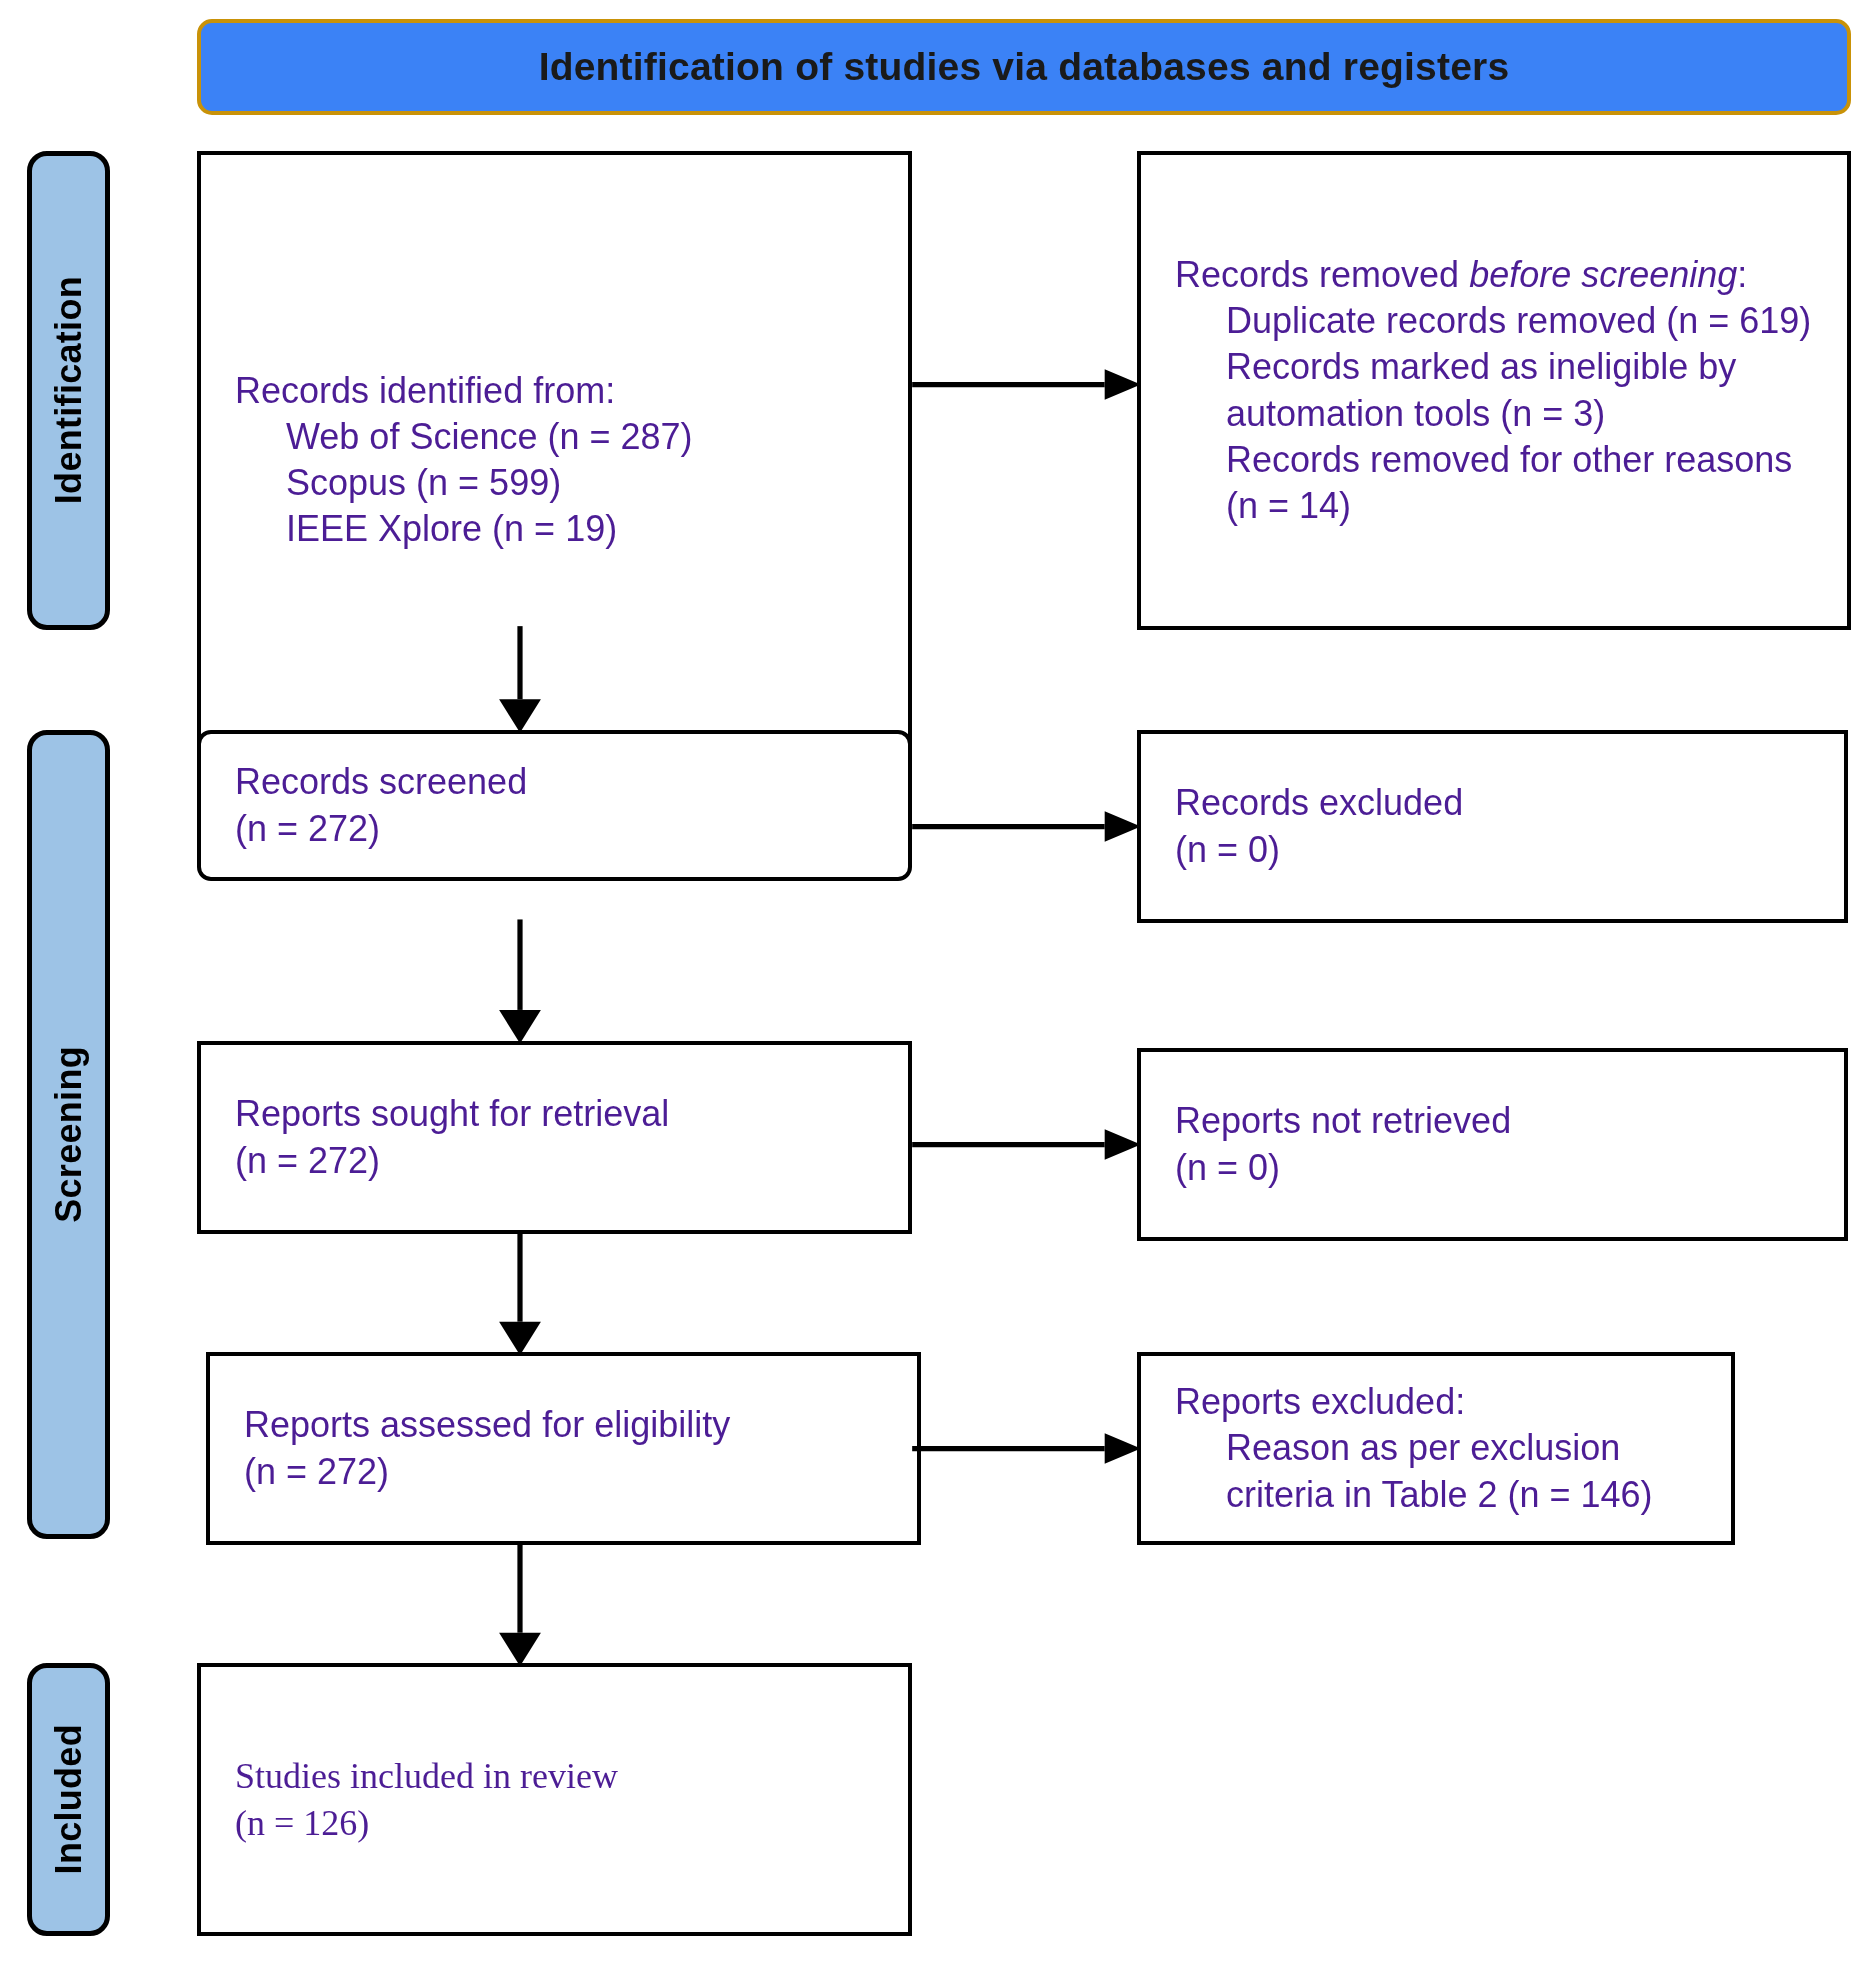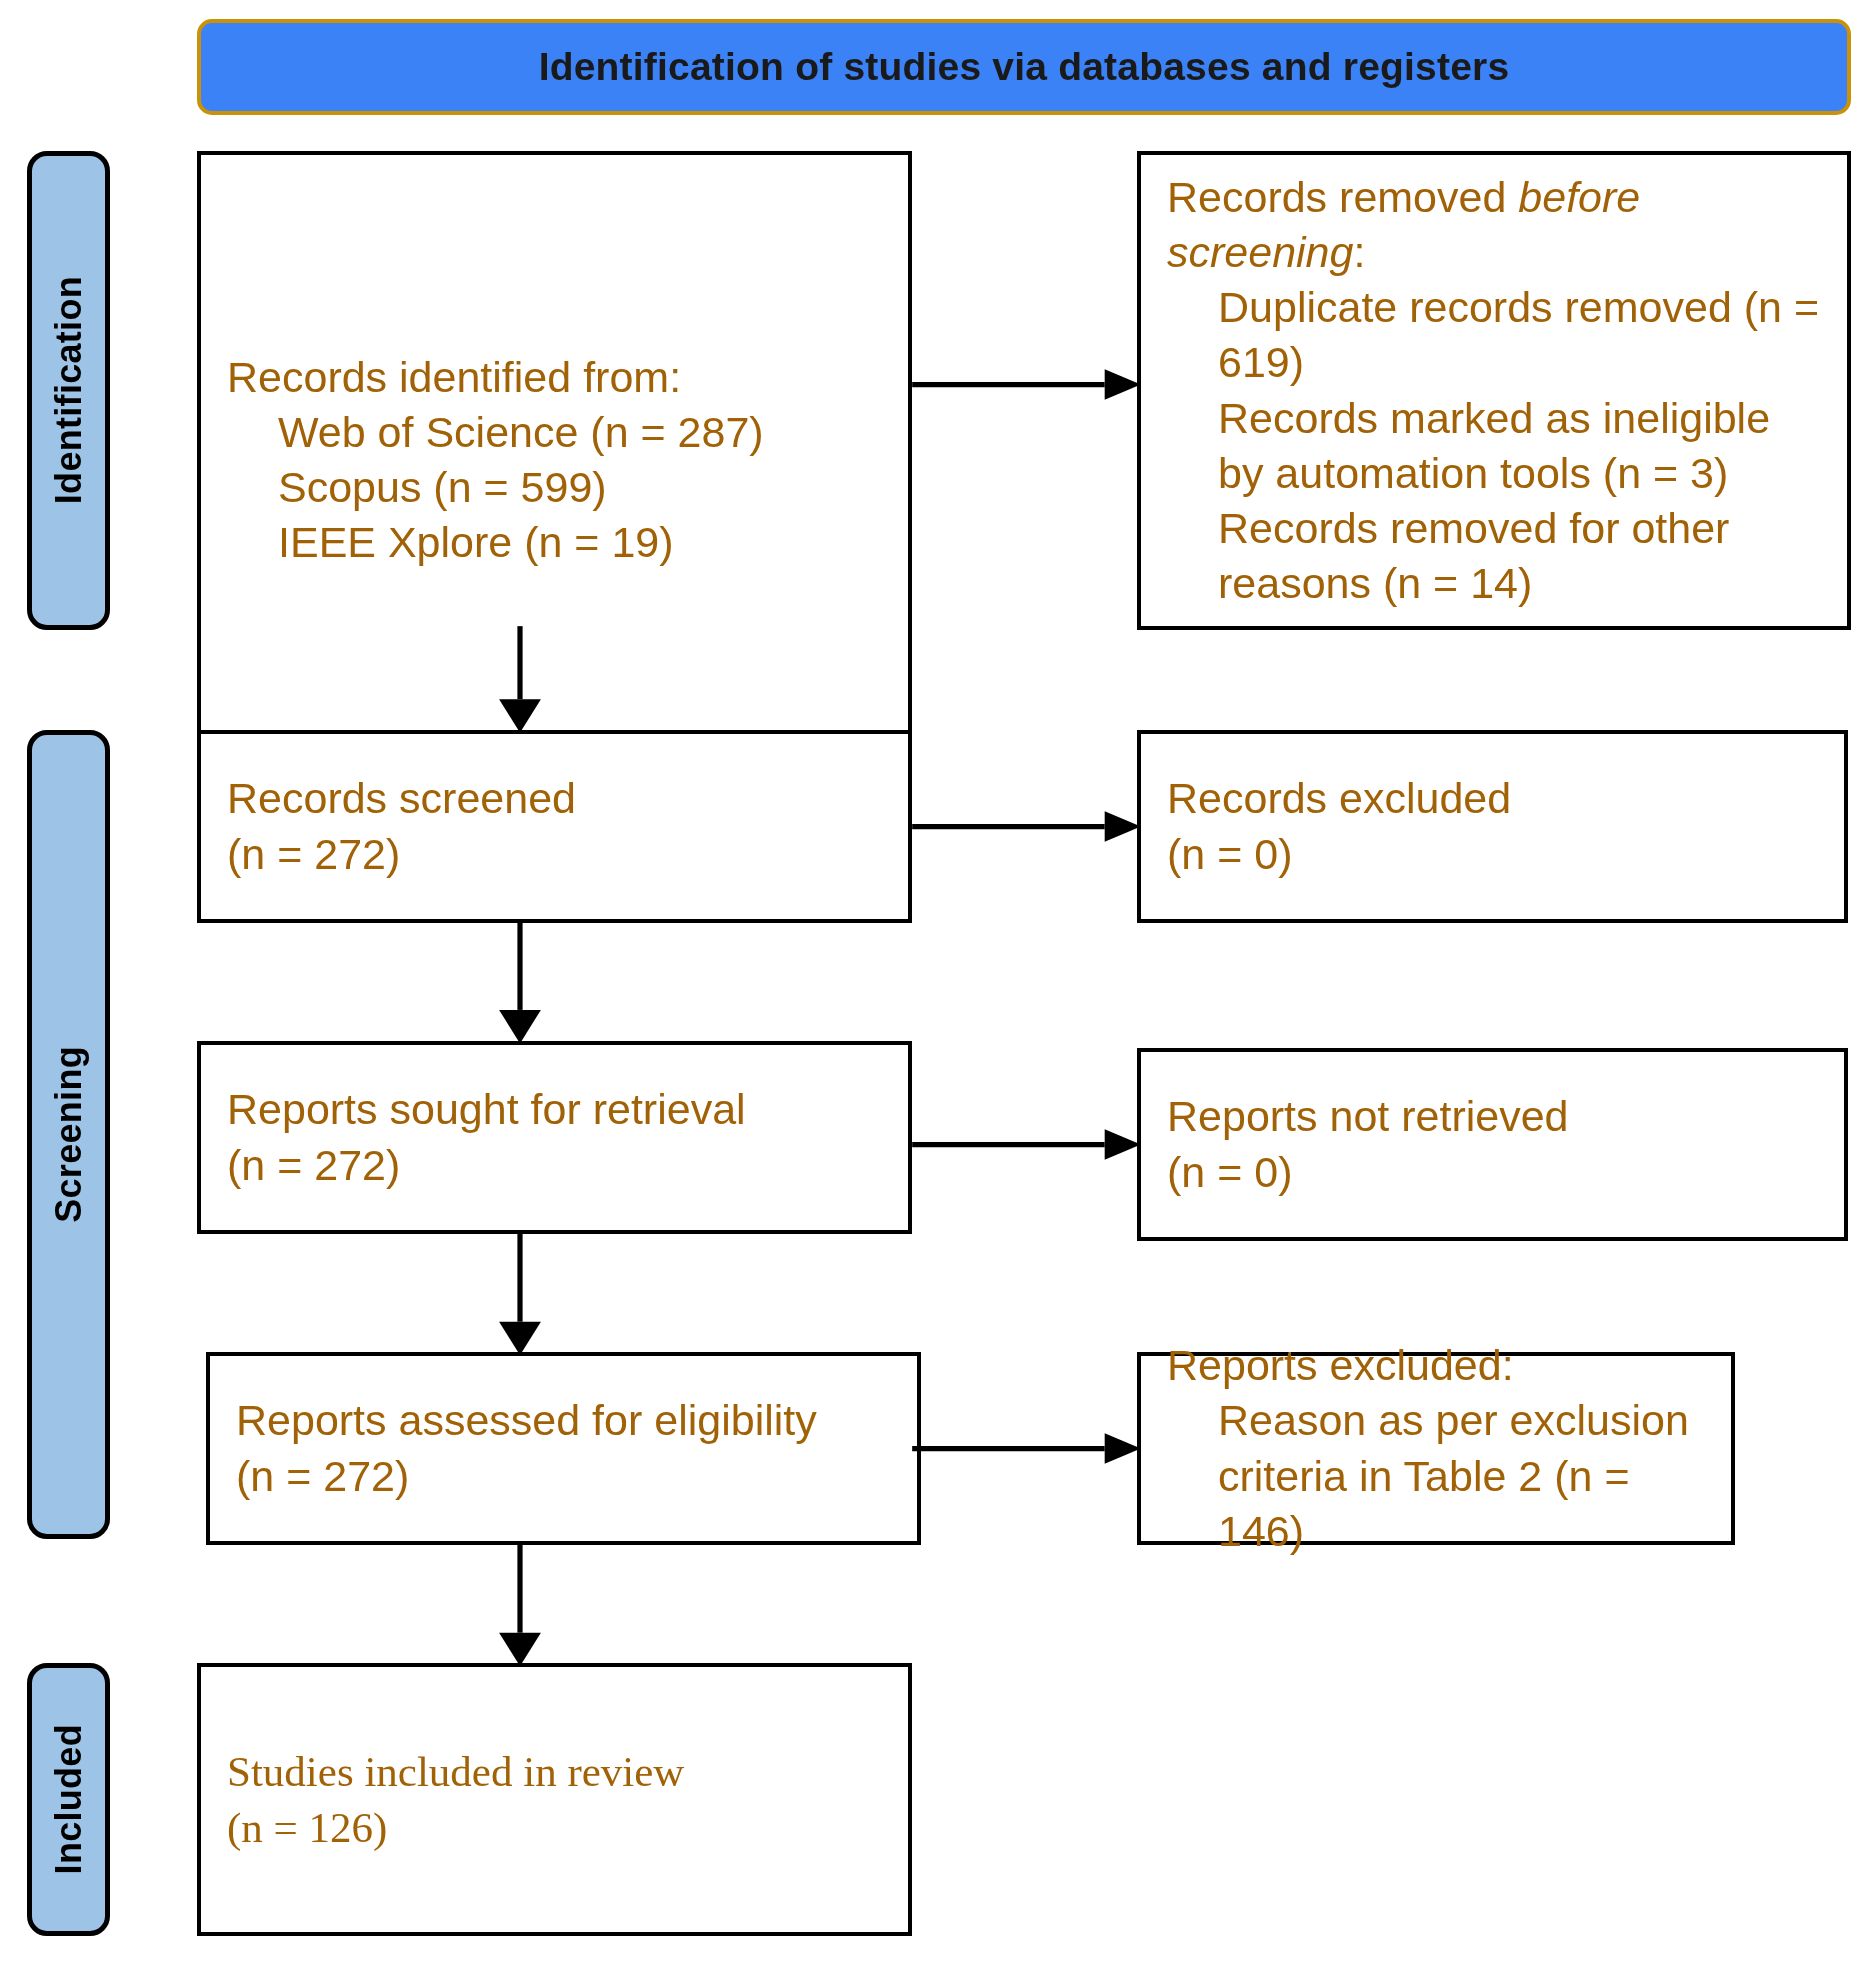--- a/index.html
+++ b/index.html
@@ -74,31 +74,31 @@
   .box {
     position: absolute;
     background: #ffffff;
     border: 4.7px solid #000000;
     box-sizing: border-box;
     display: flex;
     align-items: center;
   }
   .box-inner {
     width: 100%;
-    padding: 0 26px;
-    font-size: 43px;
+    padding: 0 34px;
+    font-size: 36px;
     line-height: 1.28;
-    color: #a16207;
+    color: #4c1d95;
   }
   .ind { display: block; padding-left: 51px; }
   .ital { font-style: italic; }
 
   
   #box-identified      { left: 197px; top: 151px;  width: 715px; height: 618px; }
-  #box-screened        { left: 197px; top: 730px; width: 715px; height: 193px; }
+  #box-screened        { left: 197px; top: 730px; width: 715px; height: 151px; border-radius: 14px; }
   #box-sought          { left: 197px; top: 1041px; width: 715px; height: 193px; }
   #box-assessed        { left: 206px; top: 1352px; width: 715px; height: 193px; }
   #box-included        { left: 197px; top: 1663px; width: 715px; height: 273px; font-family: Liberation Serif, serif; }
 
   
   #box-removed         { left: 1137px; top: 151px;  width: 714px; height: 479px; }
   #box-excluded        { left: 1137px; top: 730px; width: 711px; height: 193px; }
   #box-not-retrieved   { left: 1137px; top: 1048px; width: 711px; height: 193px; }
   #box-reports-excl    { left: 1137px; top: 1352px; width: 598px; height: 193px; }
 

